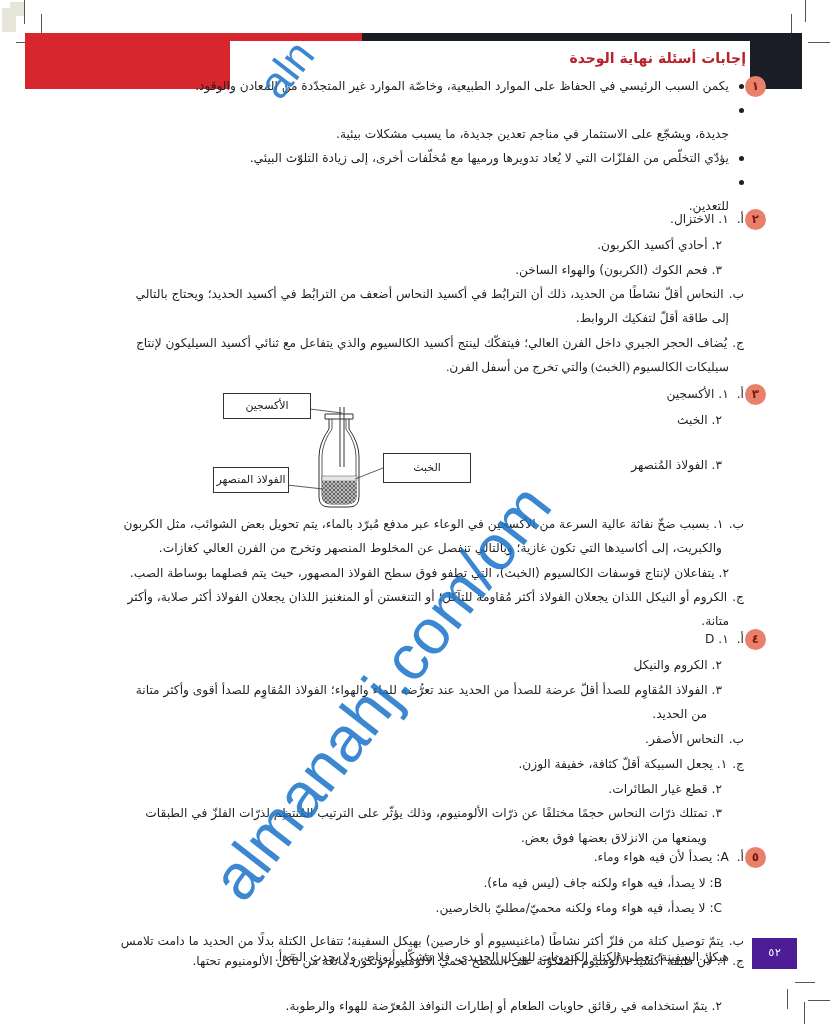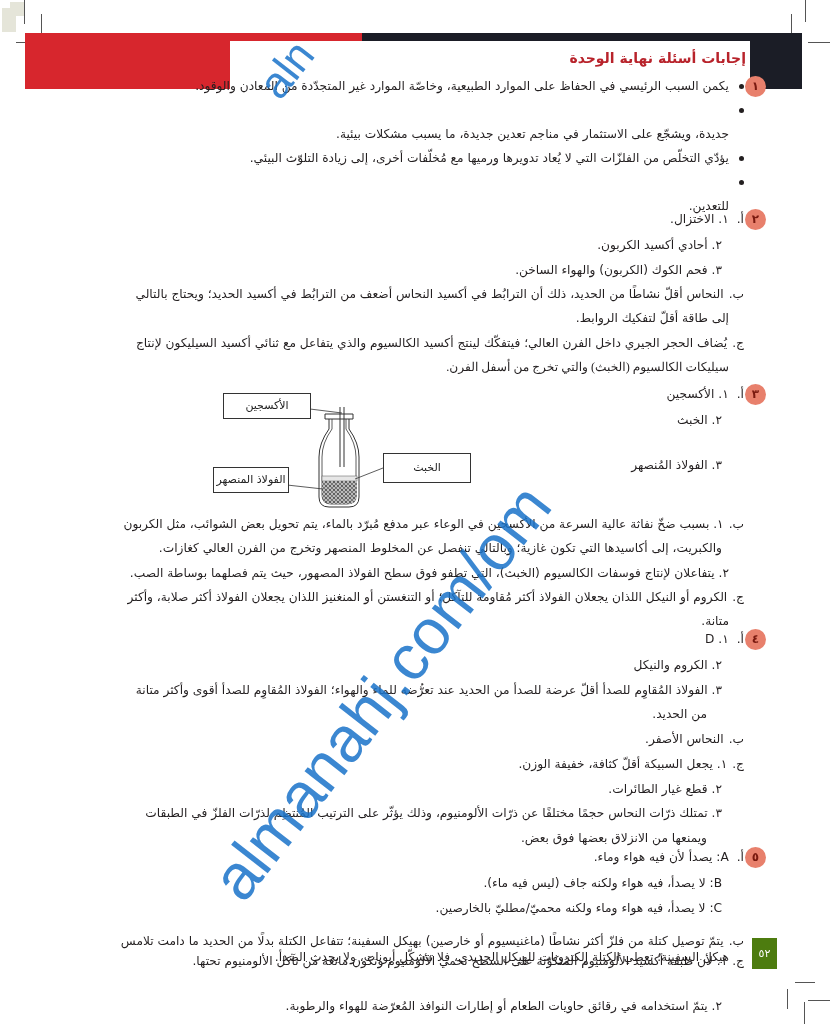--- a/index.html
+++ b/index.html
@@ -23,22 +23,22 @@
   .line {
     position:absolute; right:0; left:0; font-size:12.2px; line-height:24px; white-space:nowrap; text-align:right;
   }
   .num-badge {
     position:absolute; width:21px; height:21px; border-radius:50%;
     background:#e8806c; color:#7a1a10; font-size:12px; font-weight:bold;
     text-align:center; line-height:21px; right:-22px;
   }
   .bullet { display:inline-block; width:5px; height:5px; background:#231f20; border-radius:50%; margin-left:10px; vertical-align:middle; }
   .page-num {
-    position:absolute; left:752px; top:938px; width:25px; height:31px; background:#4d7c0f;
-    color:#fff; font-size:11px; text-align:center; line-height:31px;
+    position:absolute; left:752px; top:938px; width:45px; height:31px; background:#4c1d95;
+    color:#fff; font-size:11px; text-align:center; line-height:31px;font-family:Liberation Mono, monospace;
   }
   .diagram { position:absolute; left:205px; top:385px; width:270px; height:125px; }
   .lbl-box { position:absolute; border:1px solid #333; background:#fff; font-size:11px; text-align:center; color:#222; }
   .watermark {
     position:absolute; color:#1a73c9; opacity:.85; font-family:"Liberation Sans", sans-serif;
     font-size:64px; transform-origin:left bottom; white-space:nowrap; direction:ltr;
   }
 </style>
 </head>
 <body>

